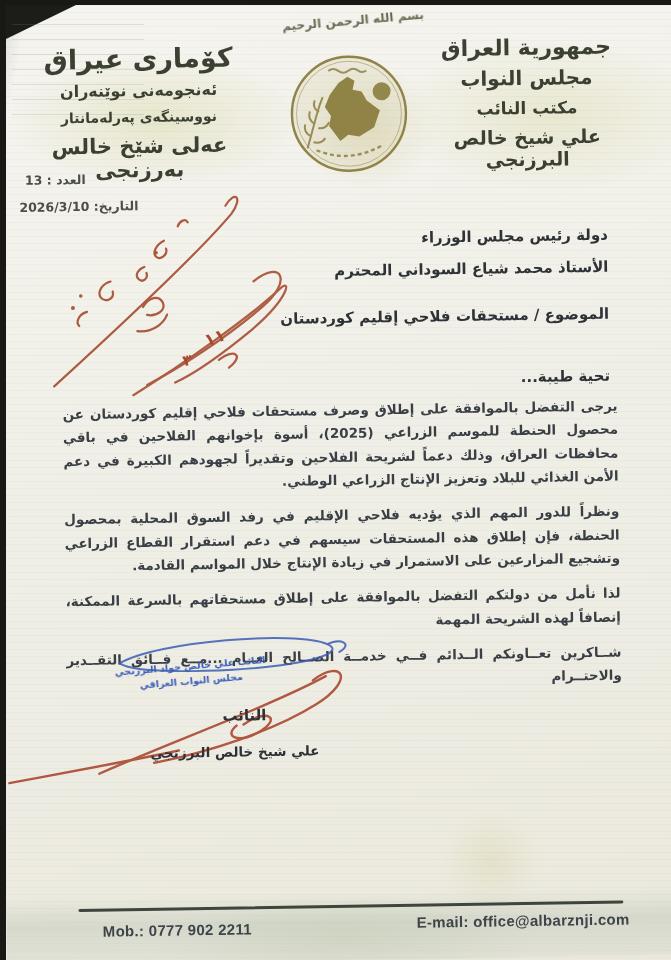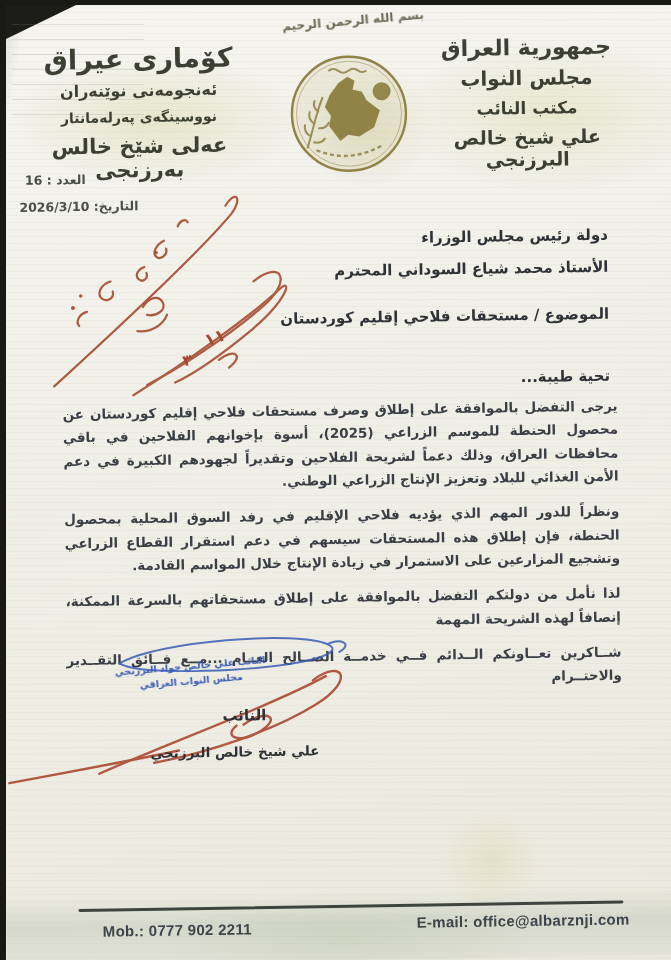--- a/index.html
+++ b/index.html
@@ -118,21 +118,21 @@
     <div class="hk4">عەلی شێخ خالس بەرزنجی</div>
   </div>
 
   <div class="hdr-block hdr-arabic">
     <div class="ha1">جمهورية العراق</div>
     <div class="ha2">مجلس النواب</div>
     <div class="ha3">مكتب النائب</div>
     <div class="ha4">علي شيخ خالص البرزنجي</div>
   </div>
 
-  <div class="ref-no">العدد : 16</div>
+  <div class="ref-no">العدد : 13</div>
   <div class="date">التاريخ: 2026/3/10</div>
 
   <svg class="annot annot-top" width="250" height="215" viewBox="0 0 250 215">
     <g fill="none" stroke="#a54a2e" stroke-width="2.2" stroke-linecap="round" opacity=".9">
       <path d="M 212 18 C 222 2 230 10 218 26 C 180 70 90 150 38 196"></path>
       <path d="M 150 52 c -8 4 -12 12 -8 16 c 4 4 12 -2 10 -8 m -22 18 c -6 2 -10 8 -6 12 c 4 4 10 0 8 -6 m 32 -46 c 2 -6 8 -8 10 -4"></path>
       <path d="M 96 92 c -8 2 -14 10 -10 16 c 4 5 14 2 12 -6 m -26 20 c -8 2 -12 10 -8 14"></path>
       <path d="M 128 118 c 6 -10 16 -12 20 -4 c 3 7 -6 14 -16 12 m -10 16 c 14 2 26 -6 30 -16"></path>
     </g>
     <g fill="#a54a2e" opacity=".9">

